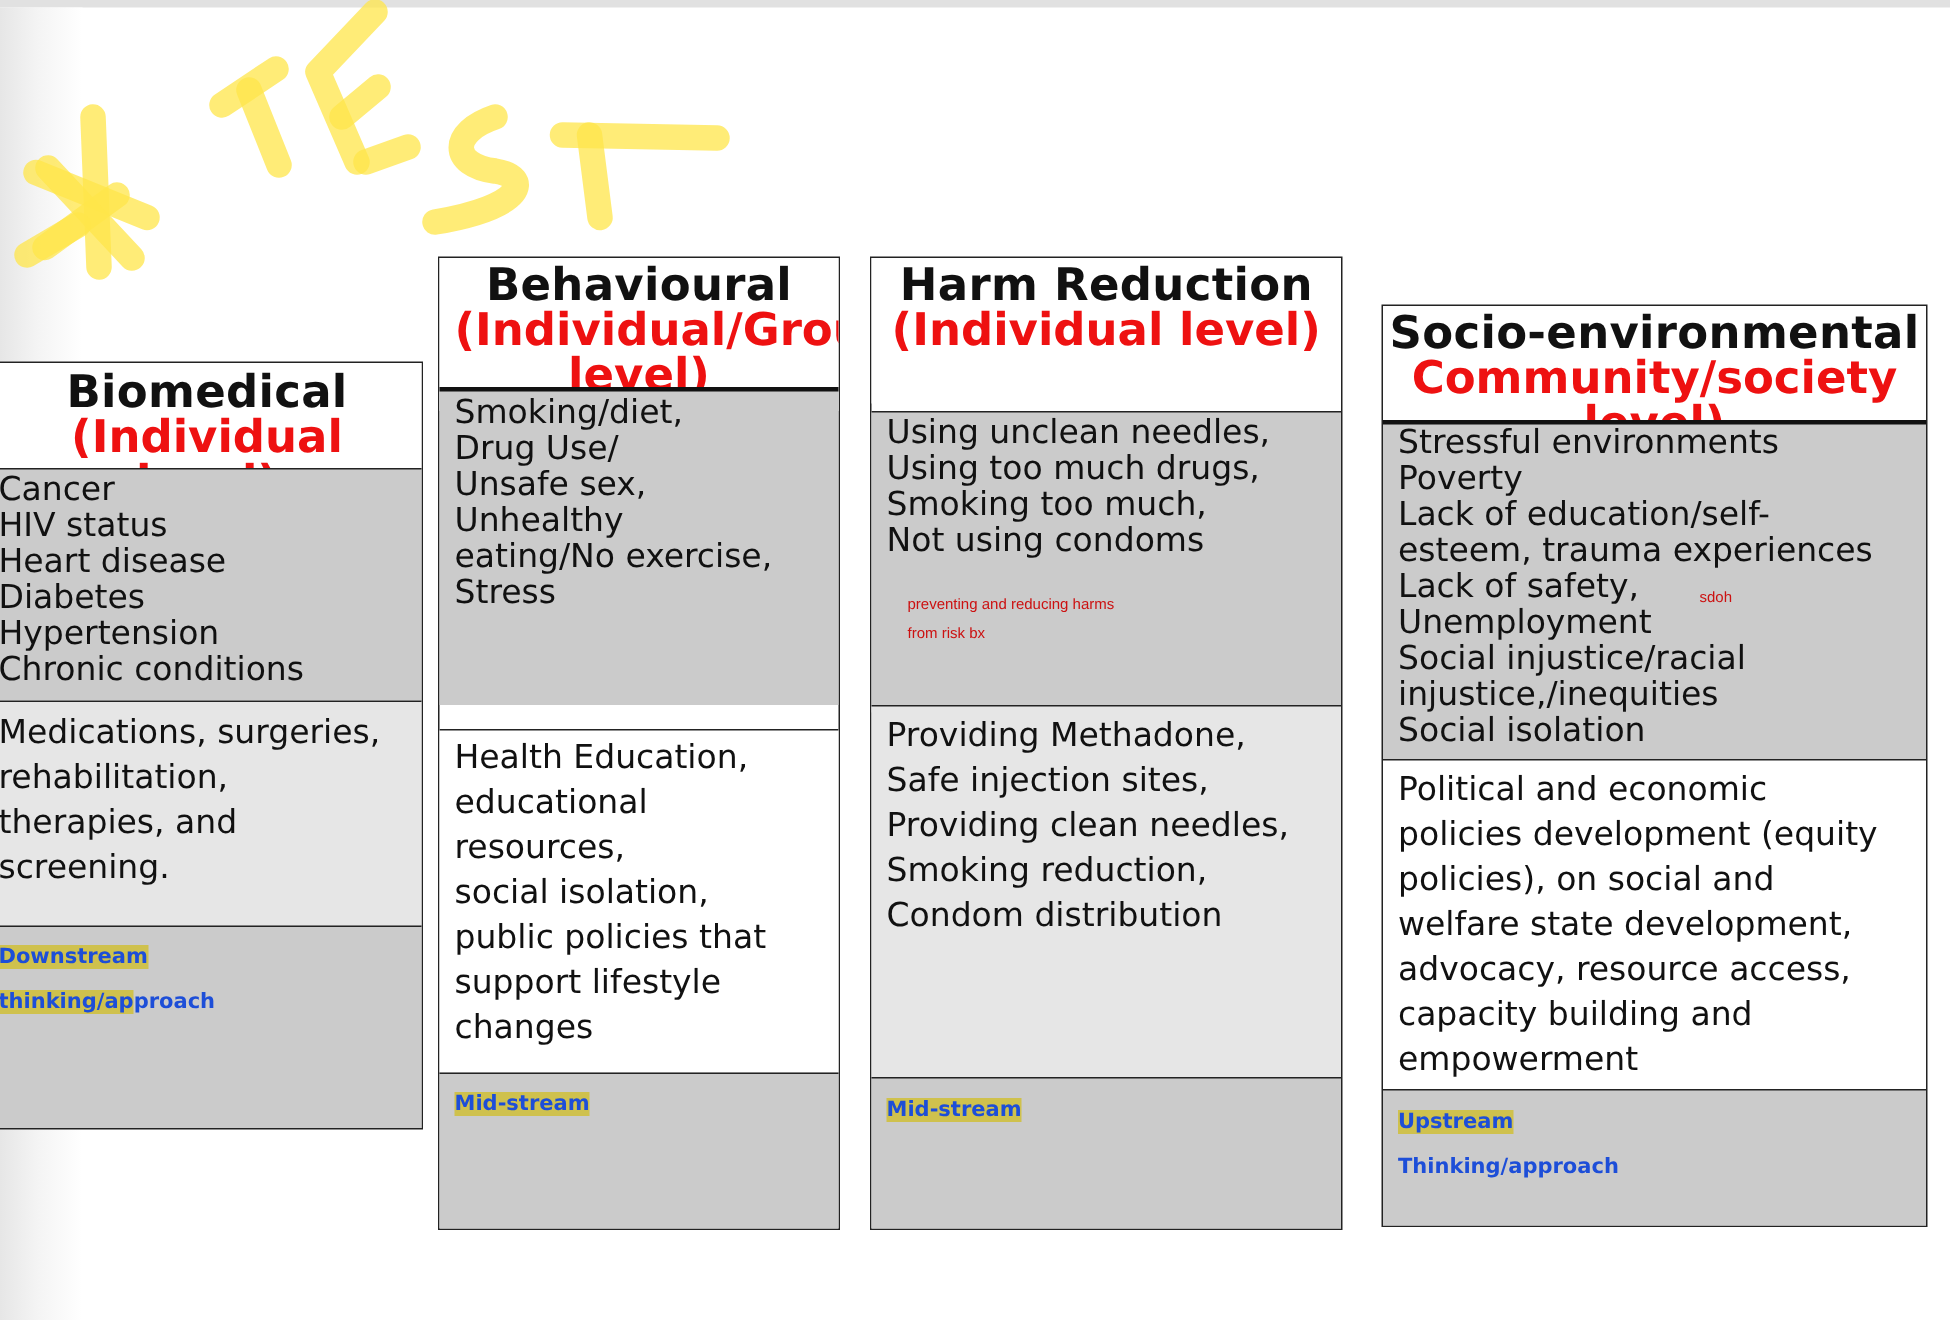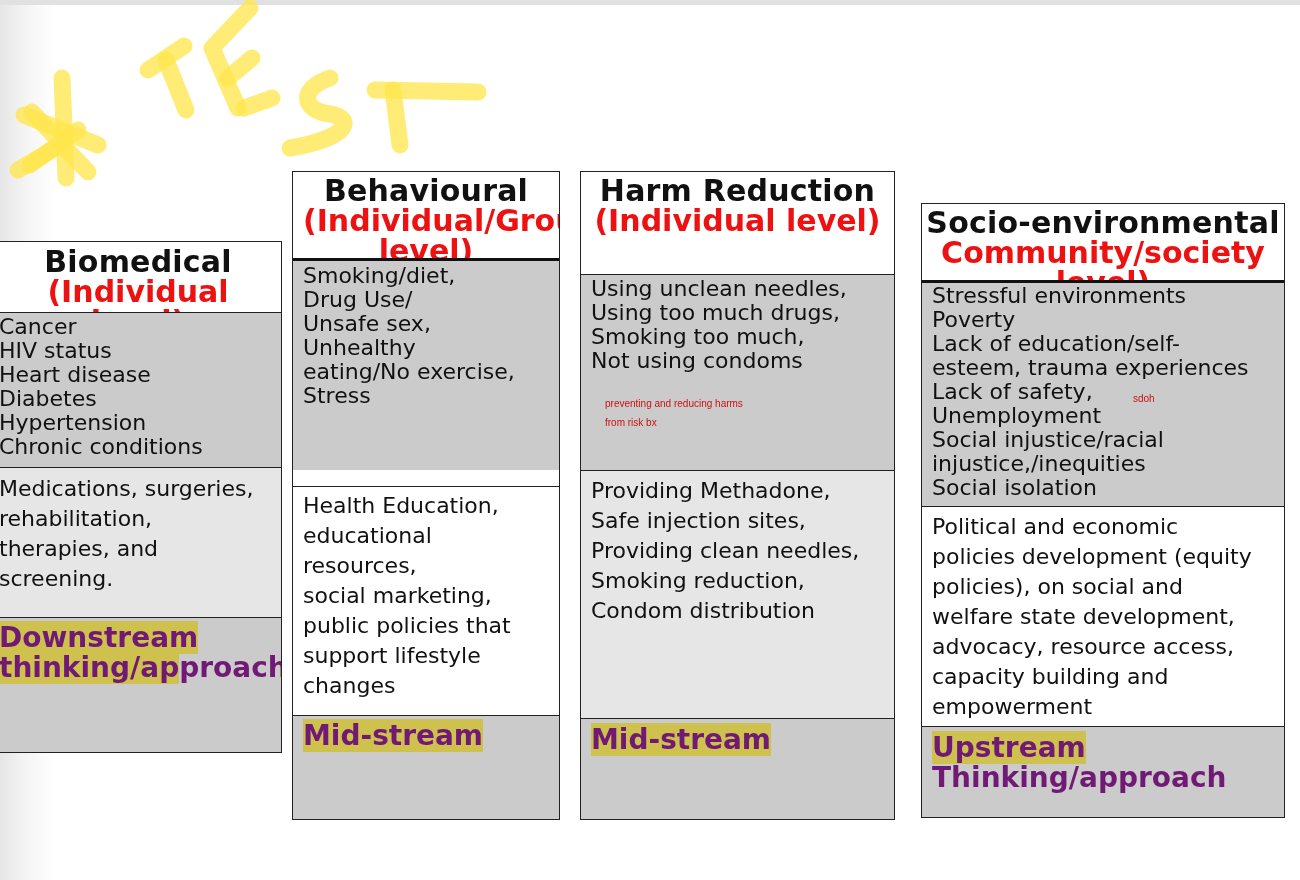--- a/index.html
+++ b/index.html
@@ -40,21 +40,21 @@
   }
   .level {
     font-weight:bold; color:#ee1111; font-size:30px; line-height:30px;
   }
   .lines { font-size:22px; line-height:24px; color:#111; white-space:pre-line; }
   .para { font-size:22px; line-height:30px; color:#111; white-space:pre-line; }
   .note {
     font-family:"Liberation Sans", sans-serif;
     font-size:10px; line-height:19px; color:#cc1111; white-space:pre-line;
   }
-  .approach { font-weight:bold; font-size:28px; line-height:30px; color:#701a75; }
+  .approach { font-weight:bold; font-size:14px; line-height:30px; color:#1d4ed8; }
   .hl { background:#cfc14d; }
 </style>
 </head>
 <body>
 
 <div class="top-strip"></div>
 <div class="left-shade"></div>
 
 <svg class="annotation" viewBox="0 0 620 200" width="620" height="200">
   <g fill="none" stroke="#ffe54a" stroke-opacity="0.75" stroke-linecap="round" stroke-linejoin="round" stroke-width="17">
@@ -116,21 +116,21 @@
 Drug Use/
 Unsafe sex,
 Unhealthy
 eating/No exercise,
 Stress</div>
   </div>
   <div class="sec white" style="top:314px; height:229px; padding:4px 0 0 10px;">
     <div class="para">Health Education,
 educational
 resources,
-social marketing,
+social isolation,
 public policies that
 support lifestyle
 changes</div>
   </div>
   <div class="sec gray" style="top:543px; bottom:0; padding:5px 0 0 10px;">
     <div class="approach">
       <span class="hl">Mid-stream</span>
     </div>
   </div>
 </div>

